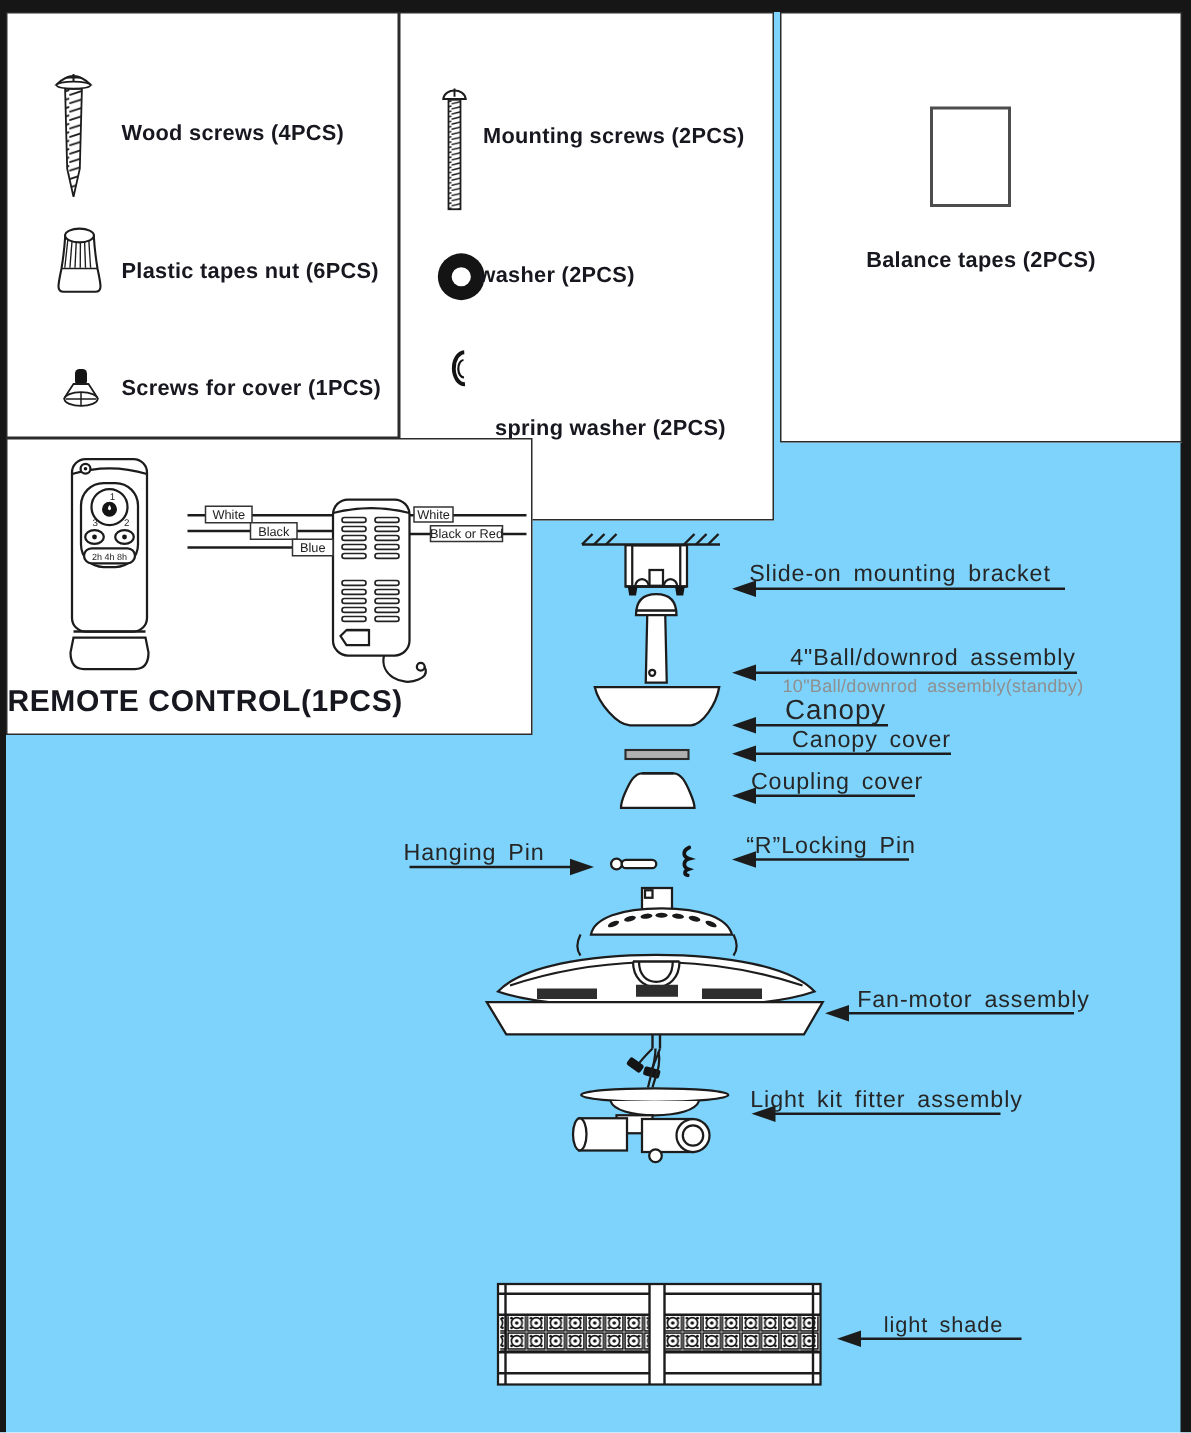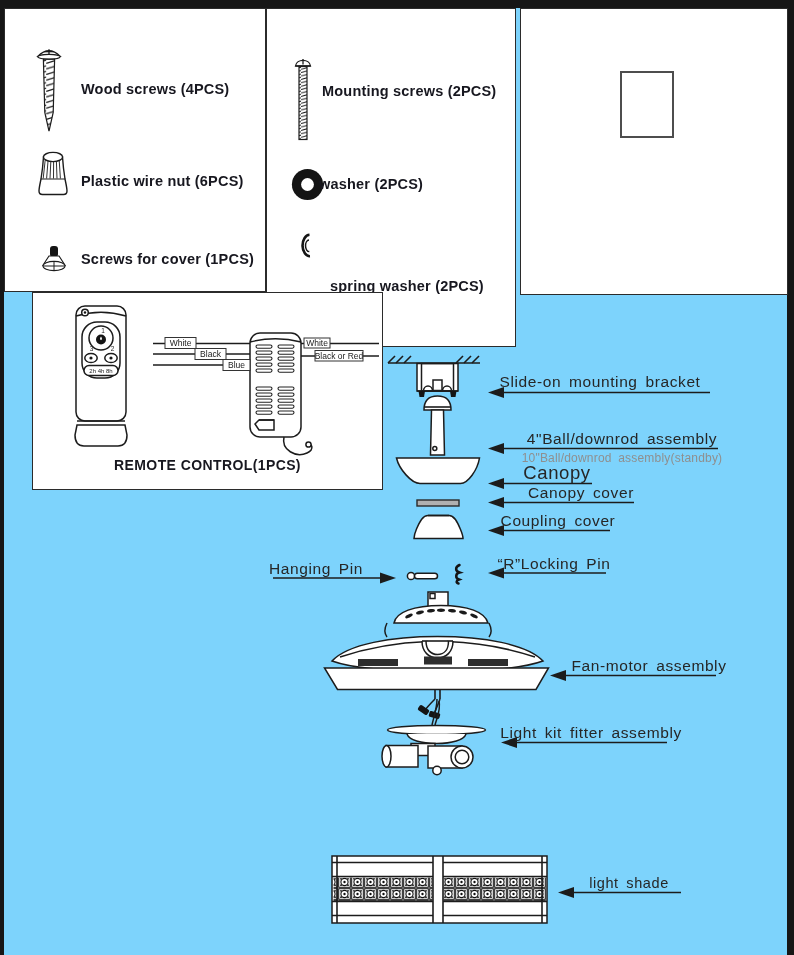--- a/index.html
+++ b/index.html
@@ -4,22 +4,22 @@
 <style>
   html,body{margin:0;padding:0;background:#fff;}
   .page{position:relative;width:794px;height:955px;background:#7dd3fc;overflow:hidden;
         font-family:"Liberation Sans",sans-serif;color:#1c1c1c;padding-left:24px;}
   .edge{position:absolute;background:#161616;}
   .pbox{position:absolute;border:1.6px solid #2b2b2b;box-sizing:border-box;background:#fff;}
   .hw-label{position:absolute;font-weight:bold;font-size:14.5px;letter-spacing:.2px;
             color:#17171f;white-space:nowrap;}
   .icon{position:absolute;}
   .tape{position:absolute;border:2px solid #4d4d4d;background:#fff;}
-  .remote-title{position:absolute;left:0;width:100%;text-align:center;font-weight:bold;
-                font-size:14px;letter-spacing:.4px;color:#17171f;}
+  .remote-title{position:absolute;left:0;width:100%;text-align:left;font-weight:bold;
+                font-size:20px;letter-spacing:.4px;color:#17171f;}
   .center-label{position:absolute;text-align:center;}
   svg{display:block;}
   .ln{stroke:#1c1c1c;stroke-width:1.5;fill:none;}
   .fw{fill:#ffffff;}
   .al{stroke:#1c1c1c;stroke-width:1.6;}
   .ah{fill:#1c1c1c;}
   .lbl{font-family:"Liberation Sans",sans-serif;font-size:15.5px;fill:#262626;
        letter-spacing:.6px;word-spacing:3px;}
   .lbl-big{font-size:18.5px;}
   .lbl-small{font-size:12px;fill:#8f8f8f;letter-spacing:.2px;}
@@ -55,21 +55,21 @@
       <path d="M5.5,6 C5,14 4,22 3,28 C2,33 1,37 1,40 Q1,43.5 4.5,43.5 L25.5,43.5 Q29,43.5 29,40 C29,37 28,33 27,28 C26,22 25,14 24.5,6 Z" fill="#fff" stroke="#1c1c1c" stroke-width="1.4"></path>
       <ellipse cx="15" cy="6" rx="9.6" ry="4.6" fill="#fff" stroke="#1c1c1c" stroke-width="1.4"></ellipse>
       <line x1="7.2" y1="9" x2="5.2" y2="27.5" stroke="#1c1c1c" stroke-width=".9"></line>
       <line x1="10" y1="10" x2="8.6" y2="27.5" stroke="#1c1c1c" stroke-width=".9"></line>
       <line x1="12.8" y1="10.6" x2="12" y2="27.5" stroke="#1c1c1c" stroke-width=".9"></line>
       <line x1="15.6" y1="10.6" x2="15.5" y2="27.5" stroke="#1c1c1c" stroke-width=".9"></line>
       <line x1="18.4" y1="10" x2="19" y2="27.5" stroke="#1c1c1c" stroke-width=".9"></line>
       <line x1="21.2" y1="9" x2="22.4" y2="27.5" stroke="#1c1c1c" stroke-width=".9"></line>
       <line x1="3" y1="28" x2="27" y2="28" stroke="#1c1c1c" stroke-width="1"></line>
     </svg>
-    <div class="hw-label" style="left:76px;top:164px;">Plastic wire nut (6PCS)</div>
+    <div class="hw-label" style="left:76px;top:164px;">Plastic tapes nut (6PCS)</div>
 
     <svg class="icon" style="left:36px;top:236px;" width="26" height="27" viewBox="0 0 26 27">
       <rect x="9" y="1" width="8" height="11" rx="3" fill="#141414"></rect>
       <path d="M8,11 C5,15.5 3,18.5 2,20.5 L24,20.5 C23,18.5 21,15.5 18,11 Z" fill="#fff" stroke="#1c1c1c" stroke-width="1.2"></path>
       <ellipse cx="13" cy="21" rx="11" ry="4.6" fill="#fff" stroke="#1c1c1c" stroke-width="1.2"></ellipse>
       <line x1="3" y1="21" x2="23" y2="21" stroke="#1c1c1c" stroke-width="1"></line>
       <line x1="13" y1="16.8" x2="13" y2="25.4" stroke="#1c1c1c" stroke-width="1"></line>
     </svg>
     <div class="hw-label" style="left:76px;top:242px;">Screws for cover (1PCS)</div>
   </div>
@@ -96,23 +96,24 @@
 
     <svg class="icon" style="left:31px;top:224px;" width="16" height="25" viewBox="0 0 16 25">
       <path d="M11.5,1.8 A7,10.4 0 1 0 12,23.2" fill="none" stroke="#141414" stroke-width="2.6"></path>
       <path d="M11,7 A3.5,5.6 0 1 0 11.3,18.6" fill="none" stroke="#141414" stroke-width="1.5"></path>
     </svg>
     <div class="hw-label" style="left:63px;top:225px;margin-top:44px;">spring washer (2PCS)</div>
   </div>
 
   <div class="pbox" style="left:520px;top:8px;width:268px;height:287px;">
     <div class="tape" style="left:99px;top:62px;width:50px;height:63px;"></div>
+    <div class="hw-label center-label" style="left:0;width:100%;top:157px;">Balance tapes (2PCS)</div>
   </div>
 
-  <div class="pbox" style="left:4px;top:292px;width:351px;height:198px;margin-left:28px;">
+  <div class="pbox" style="left:4px;top:292px;width:351px;height:198px;">
     <svg style="position:absolute;left:-1px;top:-1px;" width="351" height="198" viewBox="0 0 351 198">
 
       <g>
         <line class="al" x1="121" y1="51.5" x2="218" y2="51.5" stroke-width="1.4"></line>
         <line class="al" x1="121" y1="62" x2="218" y2="62" stroke-width="1.4"></line>
         <line class="al" x1="121" y1="73" x2="218" y2="73" stroke-width="1.4"></line>
       </g>
 
       <g>
         <line class="al" x1="269" y1="51.5" x2="347" y2="51.5" stroke-width="1.4"></line>

